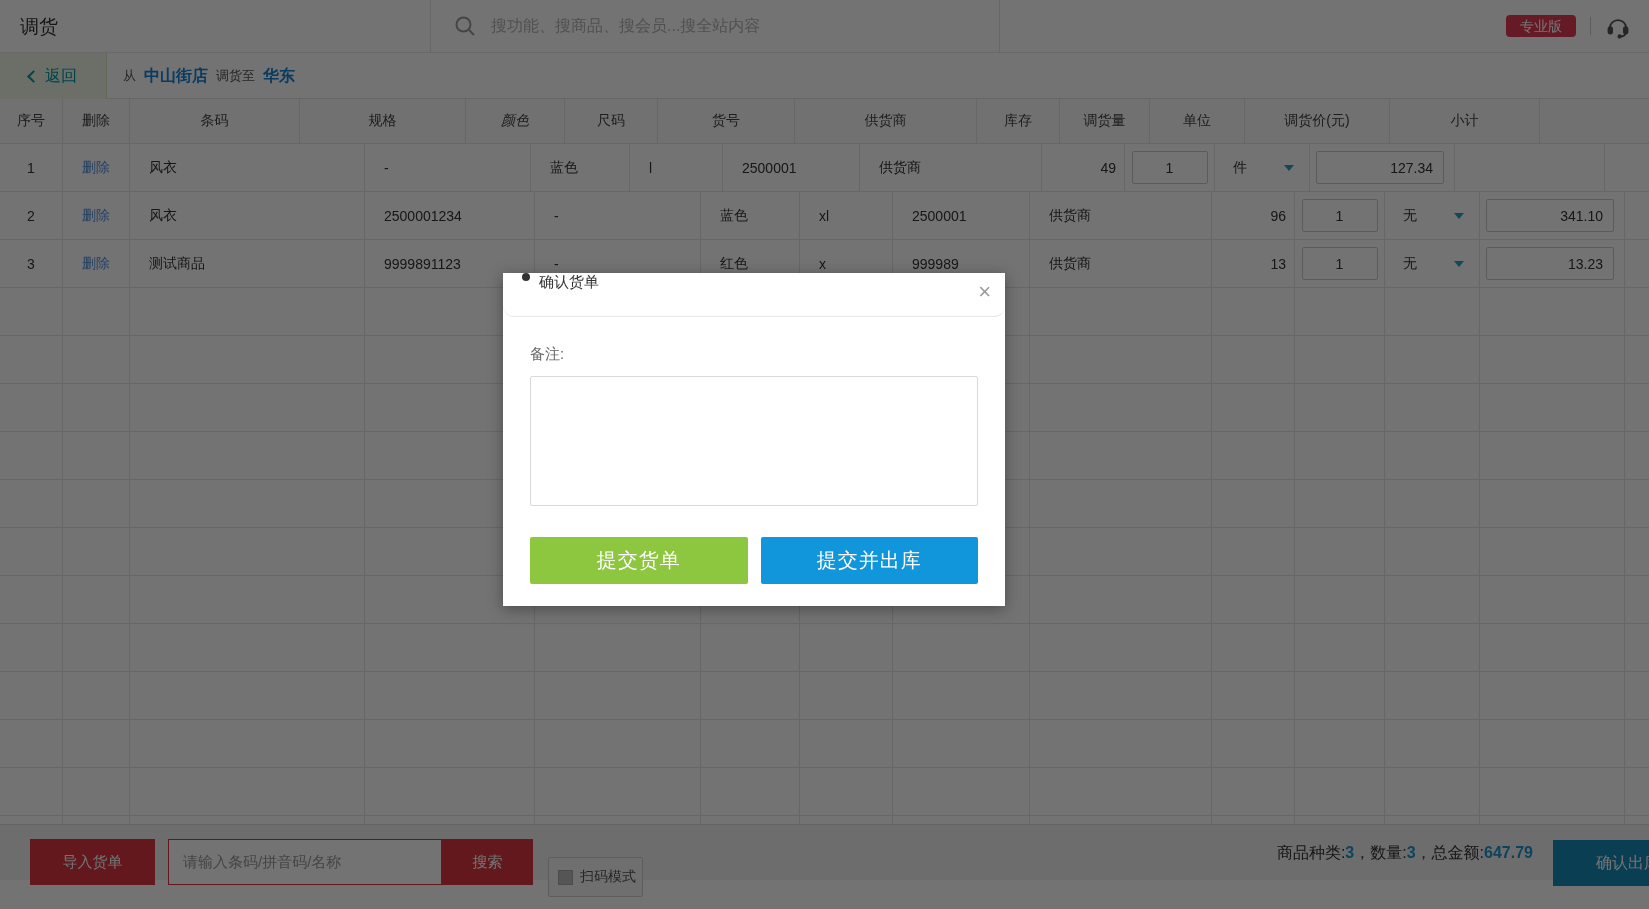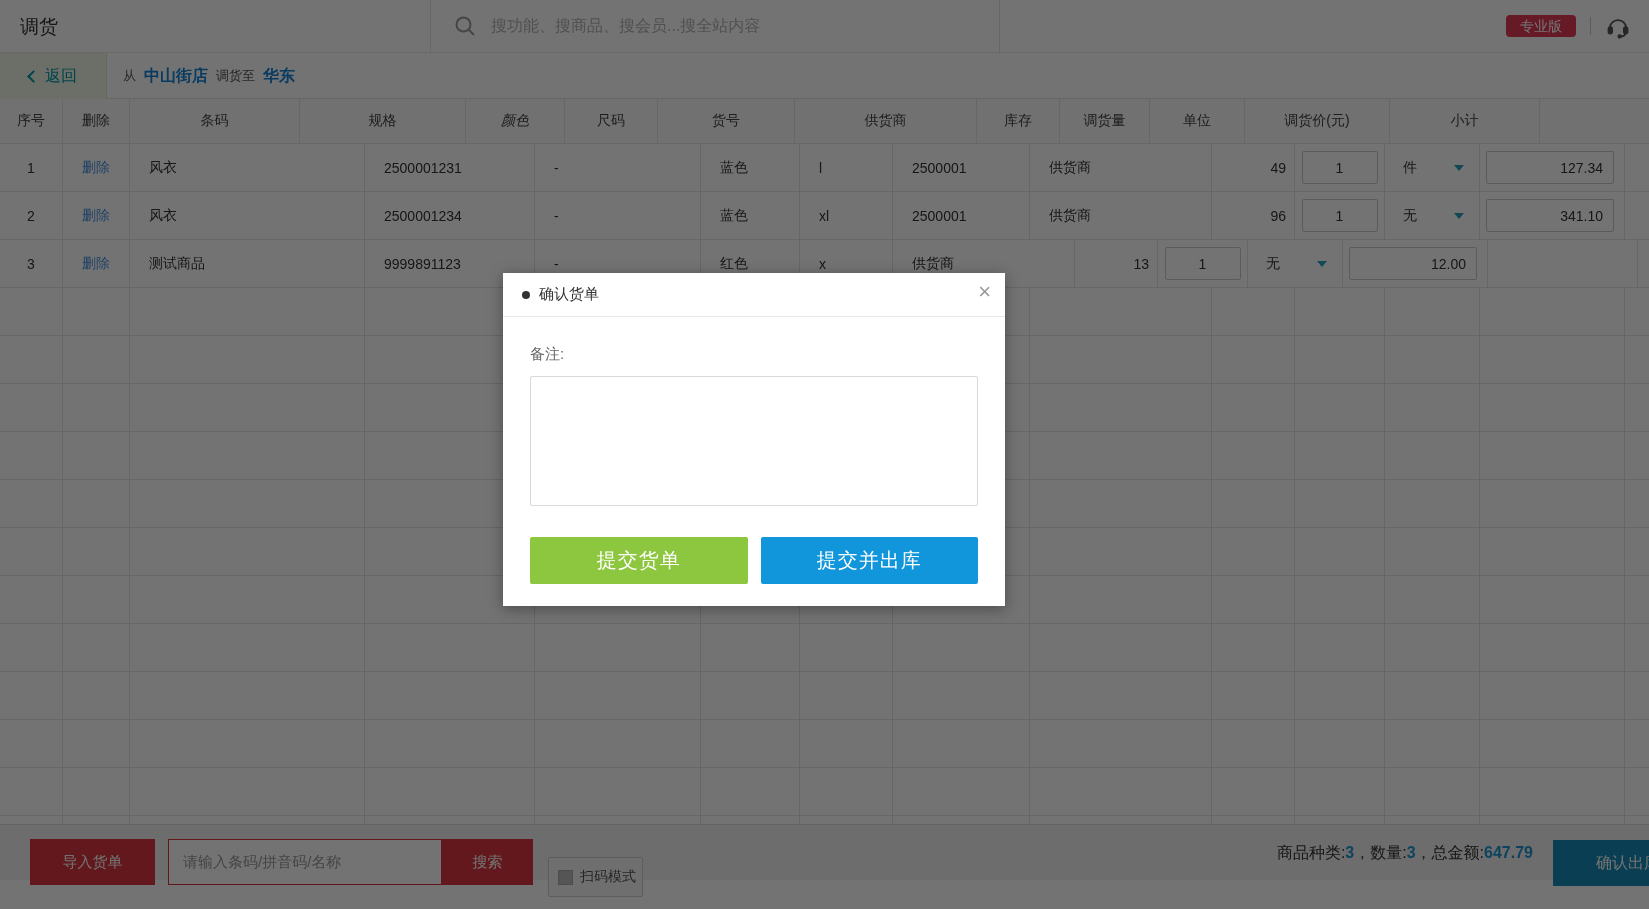--- a/index.html
+++ b/index.html
@@ -49,21 +49,21 @@
   .scan-box { position:absolute; left:548px; top:32px; width:95px; height:40px; border:1px solid #cfcfcf; border-radius:2px; display:flex; align-items:center; gap:7px; padding-left:9px; background:#f7f7f7; cursor:pointer; }
   .cb { width:15px; height:15px; background:#bdbdbd; border:1px solid #a8a8a8; }
   .scan-box span { font-size:14px; color:#555; }
   .summary { position:absolute; right:116px; top:0; height:56px; display:flex; align-items:center; font-size:16px; color:#333; }
   .summary b { color:#2196d3; }
   .confirm-btn { position:absolute; left:1553px; top:15px; width:150px; height:46px; background:#1789b5; color:#fff; font-size:16px; border:none; display:flex; align-items:center; justify-content:center; cursor:pointer; }
 
   
   .overlay { position:absolute; inset:0; background:rgba(0,0,0,0.55); z-index:50; }
   .modal { position:absolute; left:503px; top:273px; width:502px; height:333px; background:#fff; z-index:60; box-shadow:0 3px 14px rgba(0,0,0,0.35); }
-  .modal-header { height:44px; border-bottom:1px solid #e8e8e8; display:flex; align-items:center; padding-left:19px; position:relative; }
+  .modal-header { height:44px; border-bottom:1px solid #e8e8e8; display:flex; align-items:flex-start; padding-left:19px; position:relative;border-radius:11px; }
   .dot { width:8px; height:8px; border-radius:50%; background:#333; margin-right:9px; }
   .modal-title { font-size:15px; color:#333; }
   .modal-close { position:absolute; right:14px; top:8px; font-size:22px; color:#9a9a9a; cursor:pointer; line-height:1; }
   .modal-body { padding:28px 27px 0 27px; }
   .remark-label { font-size:15px; color:#666; }
   .remark-area { margin-top:12px; width:448px; height:130px; border:1px solid #d9d9d9; border-radius:2px; resize:none; font-family:"Liberation Sans","DejaVu Sans",sans-serif; font-size:14px; padding:8px; color:#333; }
   .modal-btns { margin-top:27px; display:flex; }
   .btn-submit { width:219px; height:47px; border:none; color:#fff; font-size:20px; letter-spacing:1px; cursor:pointer; border-radius:2px; display:flex; align-items:center; justify-content:center; }
   .green { background:#8dc63f; margin-right:13px; }
   .blue { background:#1296db; }
@@ -122,21 +122,20 @@
         <div class="tcell" style="width: 95px;">单位</div>
         <div class="tcell" style="width: 145px;">调货价(元)</div>
         <div class="tcell" style="width: 150px;">小计</div>
       </div>
       <div class="trow">
         <div class="tcell ac" style="width: 63px;">1</div>
         <div class="tcell ac" style="width: 67px;">
           <a class="del">删除</a>
         </div>
         <div class="tcell al" style="width: 235px;">风衣</div>
-        <div class="tcell al" style="width: 170px;">2500001231</div>
         <div class="tcell al" style="width: 166px;">-</div>
         <div class="tcell al" style="width: 99px;">蓝色</div>
         <div class="tcell al" style="width: 93px;">l</div>
         <div class="tcell al" style="width: 137px;">2500001</div>
         <div class="tcell al" style="width: 182px;">供货商</div>
         <div class="tcell ar" style="width: 83px;">49</div>
         <div class="tcell" style="width: 90px;">
           <div class="qty-box">1</div>
         </div>
         <div class="tcell" style="width: 95px;">
@@ -180,33 +179,34 @@
       <div class="trow">
         <div class="tcell ac" style="width: 63px;">3</div>
         <div class="tcell ac" style="width: 67px;">
           <a class="del">删除</a>
         </div>
         <div class="tcell al" style="width: 235px;">测试商品</div>
         <div class="tcell al" style="width: 170px;">9999891123</div>
         <div class="tcell al" style="width: 166px;">-</div>
         <div class="tcell al" style="width: 99px;">红色</div>
         <div class="tcell al" style="width: 93px;">x</div>
+        <div class="tcell al" style="width: 137px;">999989</div>
         <div class="tcell al" style="width: 182px;">供货商</div>
         <div class="tcell ar" style="width: 83px;">13</div>
         <div class="tcell" style="width: 90px;">
           <div class="qty-box">1</div>
         </div>
         <div class="tcell" style="width: 95px;">
           <div class="unit-cell">
             <span>无</span>
             <i class="caret"></i>
           </div>
         </div>
         <div class="tcell" style="width: 145px;">
-          <div class="price-box">12.00</div>
+          <div class="price-box">13.23</div>
         </div>
         <div class="tcell al" style="width: 150px;"></div>
       </div>
       <div class="trow">
         <div class="tcell" style="width: 63px;"></div>
         <div class="tcell" style="width: 67px;"></div>
         <div class="tcell" style="width: 235px;"></div>
         <div class="tcell" style="width: 170px;"></div>
         <div class="tcell" style="width: 166px;"></div>
         <div class="tcell" style="width: 99px;"></div>

